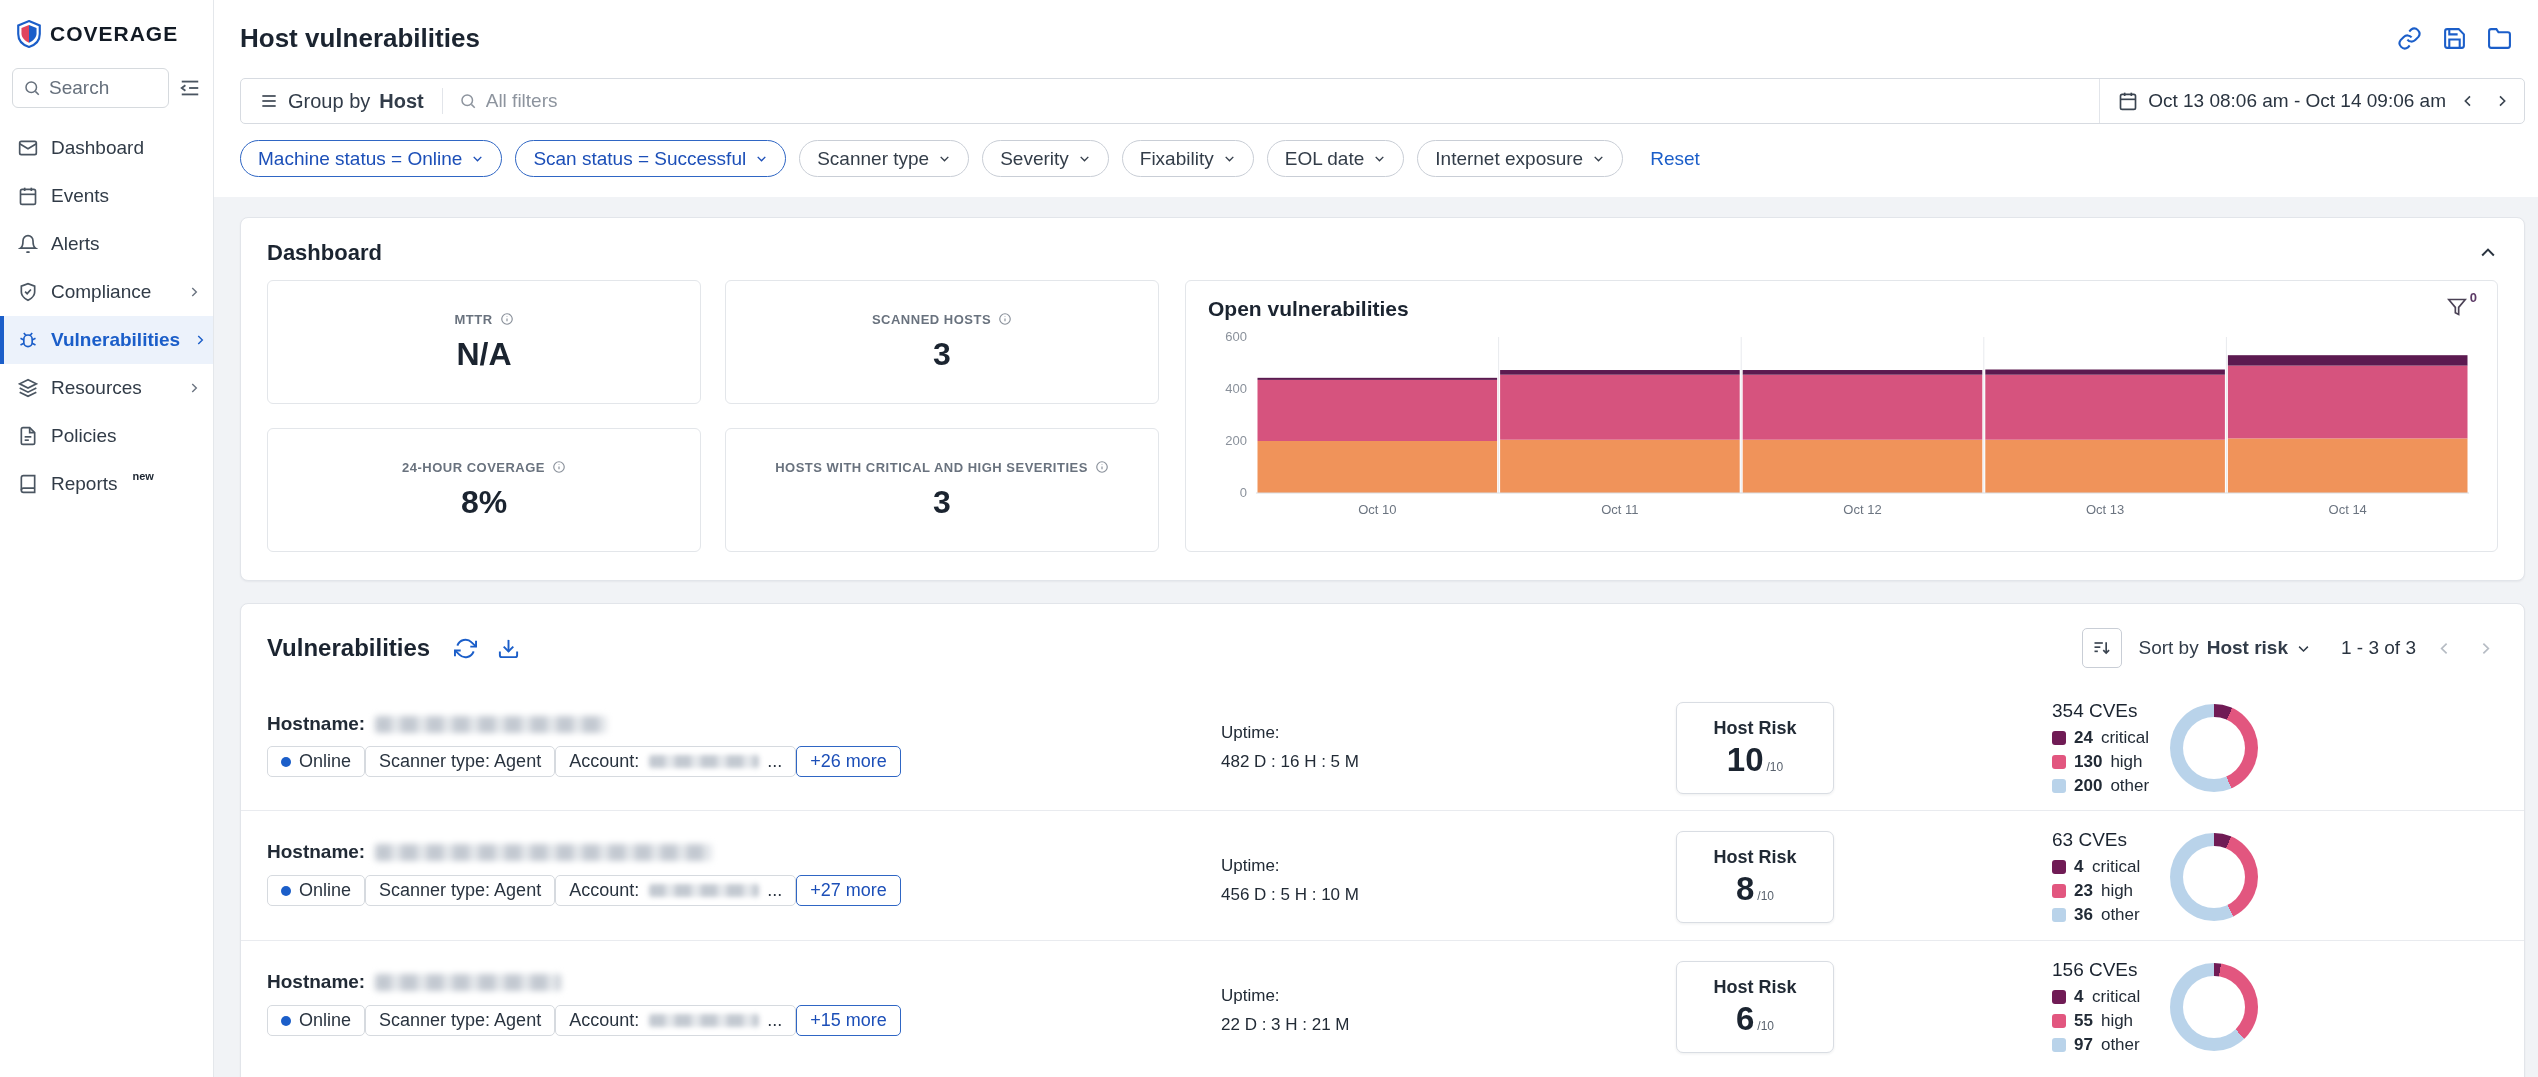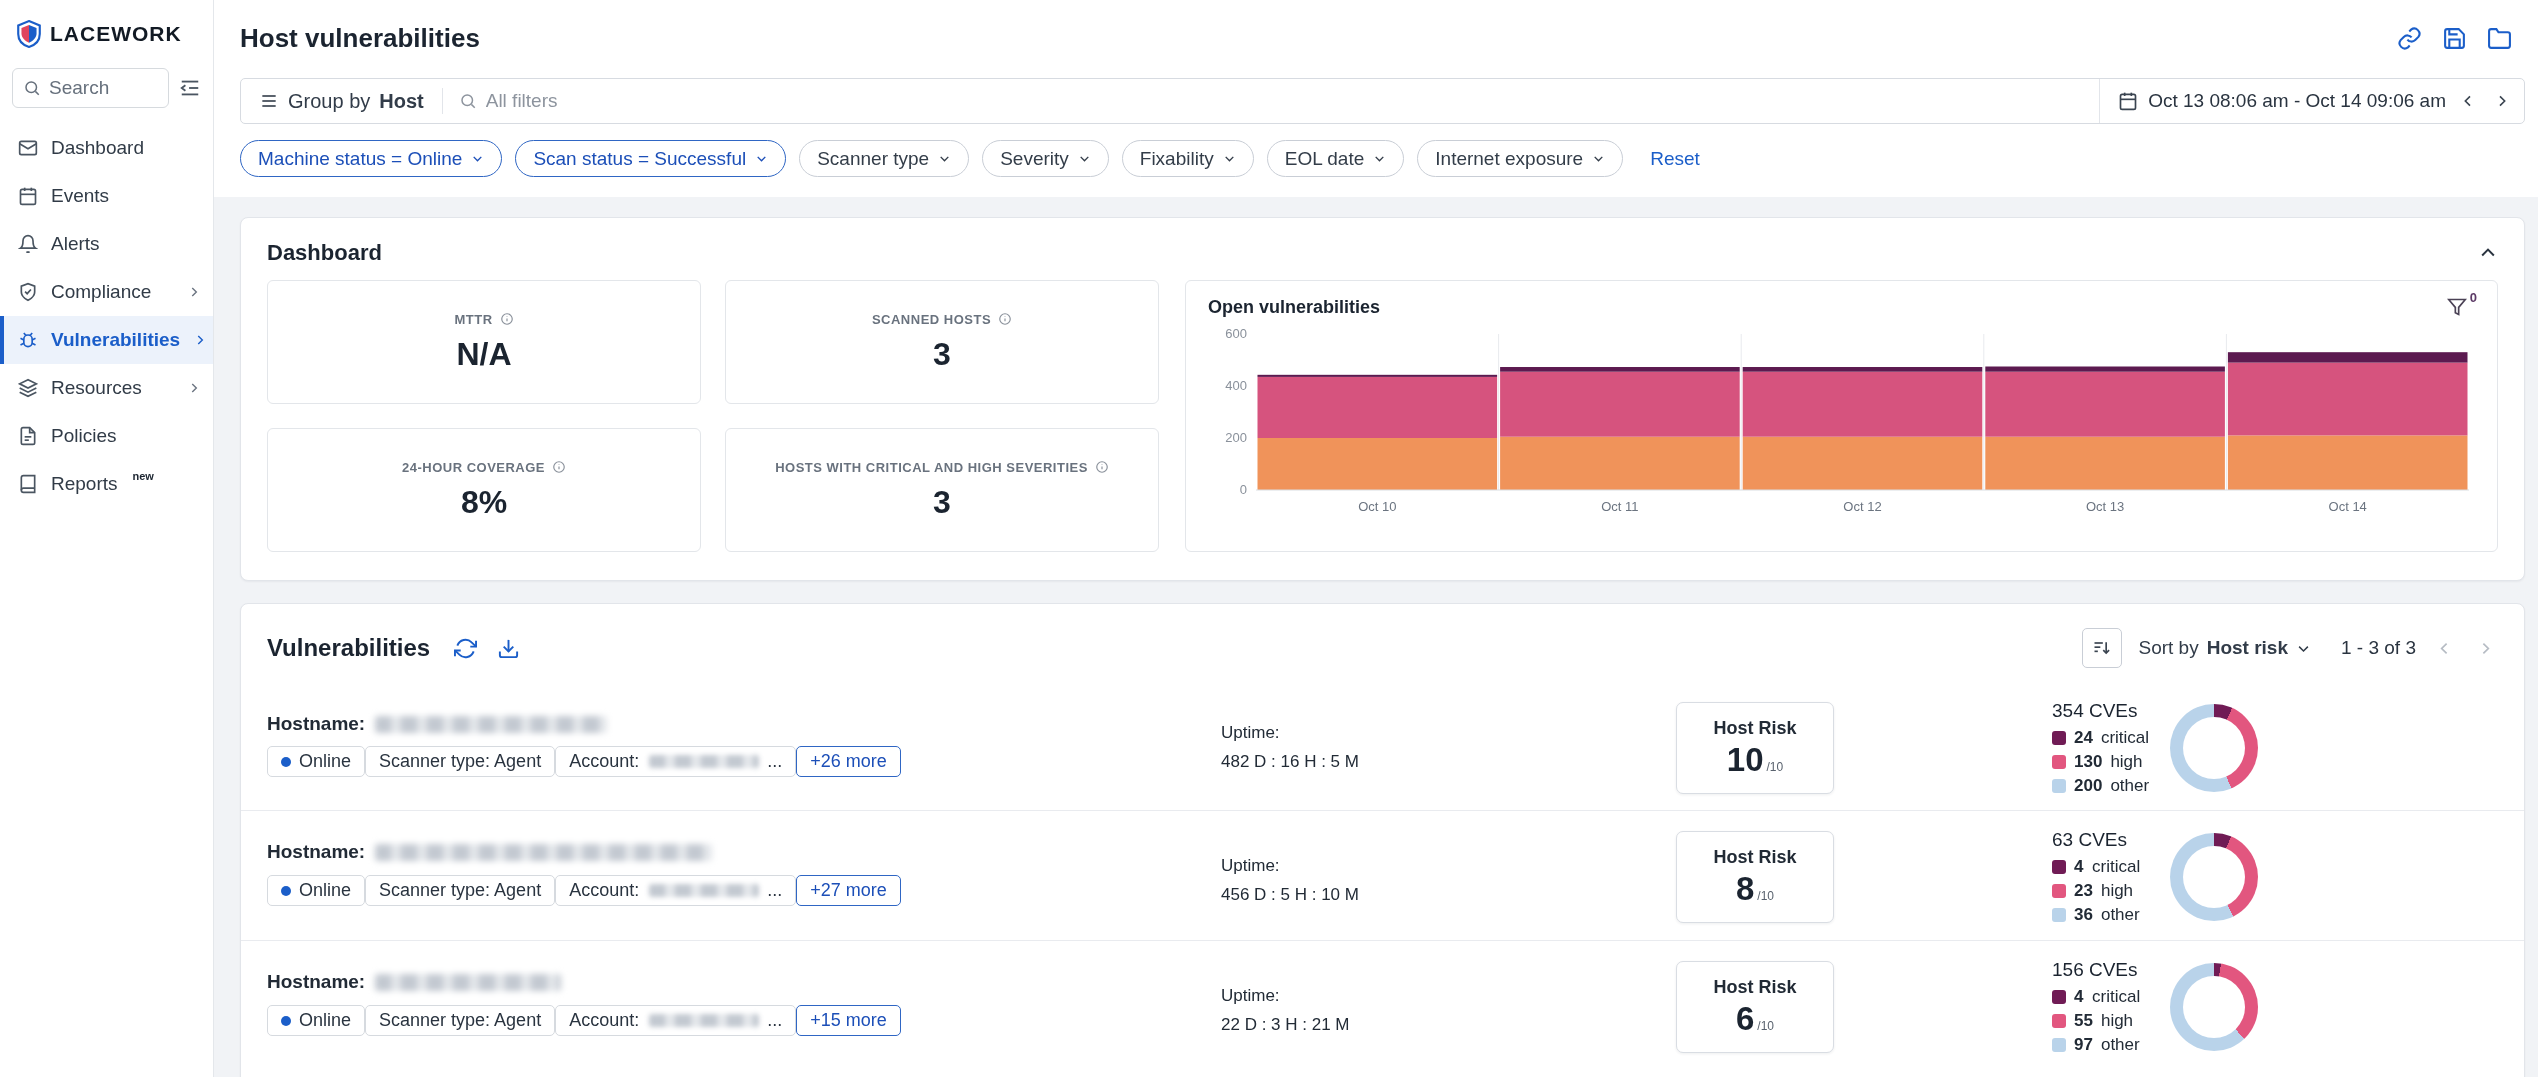--- a/index.html
+++ b/index.html
@@ -68,21 +68,21 @@
   .tile { border:1px solid #e3e6ea; border-radius:6px; display:flex; flex-direction:column;
     align-items:center; justify-content:center; text-align:center; padding:0 24px; }
   .tile-label { display:flex; align-items:center; gap:7px; font-size:13px; letter-spacing:.5px;
     color:#69727e; font-weight:bold; text-transform:uppercase; }
   .tile-value { font-size:32px; font-weight:bold; margin-top:9px; }
   .info-btn { color:#8a919b; display:flex; }
 
   .chart-panel { flex:1; margin-left:26px; border:1px solid #e3e6ea; border-radius:6px;
     padding:16px 22px 8px; position:relative; }
   .chart-head { display:flex; align-items:flex-start; justify-content:space-between; margin-bottom:4px; }
-  .chart-head h3 { font-size:18px; font-weight:bold; }
+  .chart-head h3 { font-size:21px; font-weight:bold; }
   .funnel-wrap { position:relative; color:#4a4155; padding-right:8px; }
   .funnel-badge { position:absolute; top:-7px; right:-2px; font-size:13px; font-weight:bold; color:#5c3a66; }
   .chart-area { height:198px; width:100%; }
   .chart-area text { font-family:"Liberation Sans", sans-serif; }
 
   
   .vulns-card { margin-top:22px; height:490px; }
   .vulns-head { height:88px; display:flex; align-items:center; justify-content:space-between; padding:0 26px; }
   .vh-left { display:flex; align-items:center; gap:20px; }
   .vh-left h2 { font-size:24px; font-weight:bold; margin-right:4px; }
@@ -137,21 +137,21 @@
 
   <aside class="sidebar">
     <div class="logo-row">
       <span>
         <svg width="26" height="28" viewBox="0 0 24 26">
           <path d="M12 1 22 5v8c0 6.2-4.4 10.3-10 12C6.4 23.3 2 19.2 2 13V5z" fill="#fff" stroke="#1b5ec9" stroke-width="2"></path>
           <path d="M12 4.6v16.5C8.4 19.6 5 16.6 5 12.6V7.4z" fill="#e0455e"></path>
           <path d="M12 4.6v16.5c3.6-1.5 7-4.5 7-8.5V7.4z" fill="#1b5ec9"></path>
         </svg>
       </span>
-      <span class="logo-text">LACEWORK</span>
+      <span class="logo-text">COVERAGE</span>
     </div>
     <div class="search-row">
       <div class="search-box">
         <span>
           <svg width="18" height="18" viewBox="0 0 24 24" fill="none" stroke="#66707c" stroke-width="2">
               <circle cx="11" cy="11" r="7"></circle>
               <line x1="16.5" y1="16.5" x2="21" y2="21"></line>
             </svg>
         </span>
         <span>Search</span>

